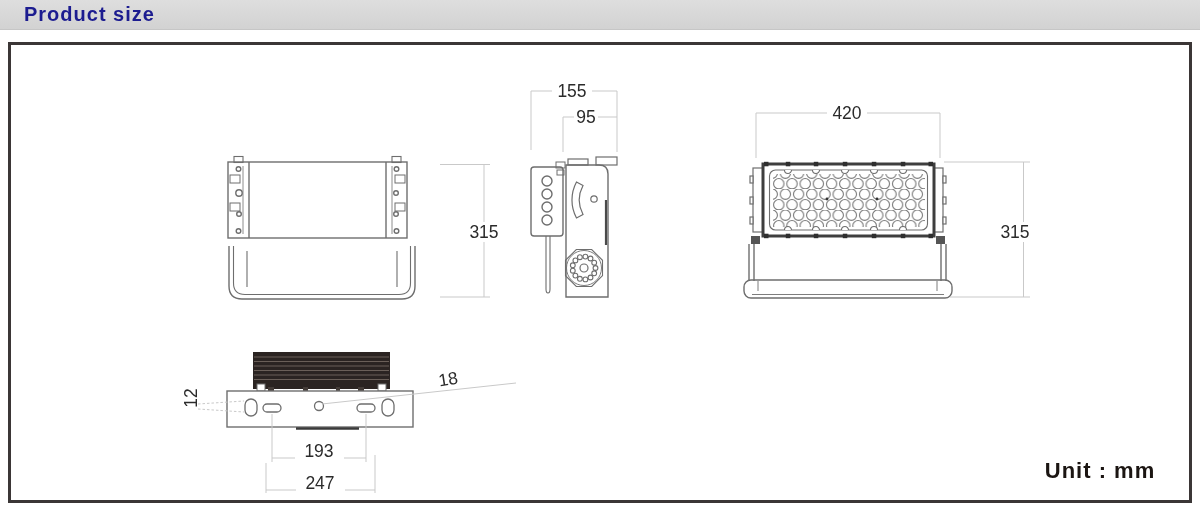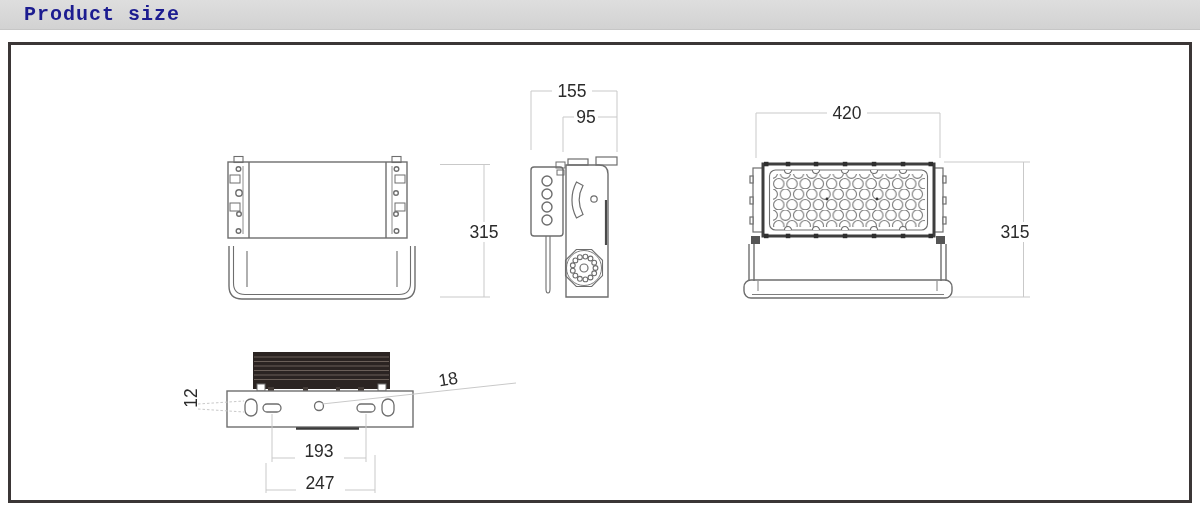--- a/index.html
+++ b/index.html
@@ -1,20 +1,20 @@
 <!DOCTYPE html>
 <html><head>
 <meta charset="utf-8">
 <style>
   html,body{margin:0;padding:0;background:#ffffff;}
   .page{position:relative;width:1200px;height:510px;background:#fff;overflow:hidden;
         font-family:"Liberation Sans",sans-serif;}
   .title-bar{position:absolute;left:0;top:0;width:1200px;height:29px;
         background:linear-gradient(#dedede,#d2d2d2);border-bottom:1px solid #c6c6c6;
-        display:flex;align-items:center;font-family:Liberation Mono, monospace;}
+        display:flex;align-items:center;}
   .title-bar span{margin-left:24px;font-size:20px;font-weight:bold;color:#1c1c90;letter-spacing:1px;}
   .main-box{position:absolute;left:8px;top:42px;width:1178px;height:455px;
         border:3px solid #3b3636;background:#fff;}
   .overlay{position:absolute;left:0;top:0;width:1200px;height:510px;}
   .dim{font-size:17.5px;fill:#2b2b2b;font-family:"Liberation Sans",sans-serif;}
   .unit-label{position:absolute;left:1020px;top:458px;width:160px;text-align:center;
         font-size:22px;font-weight:bold;color:#1b1512;letter-spacing:1px;}
 </style>
 </head>
 <body>
@@ -233,13 +233,14 @@
         <line x1="375" y1="455" x2="375" y2="493"></line>
       <line x1="266" y1="490" x2="296" y2="490"></line>
         <line x1="345" y1="490" x2="375" y2="490"></line>
     </g>
     <text class="dim" x="197" y="398" text-anchor="middle" transform="rotate(-90 197 398)">12</text>
     <text class="dim" x="449" y="385" text-anchor="middle" transform="rotate(-9 449 385)">18</text>
     <text class="dim" x="319" y="457" text-anchor="middle">193</text>
     <text class="dim" x="320" y="489" text-anchor="middle">247</text>
   </svg>
 
+  <div class="unit-label">Unit : mm</div>
 </div>
 
 </body></html>

